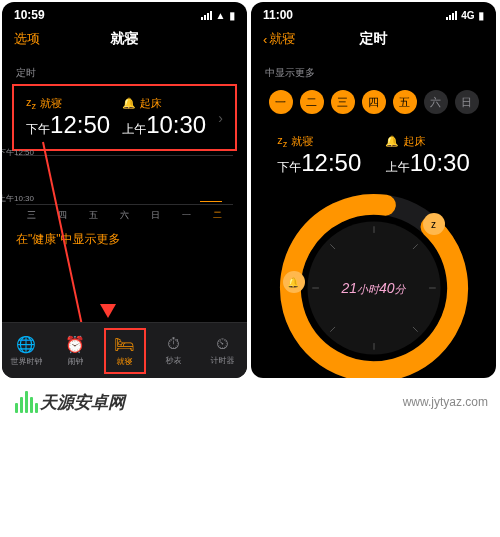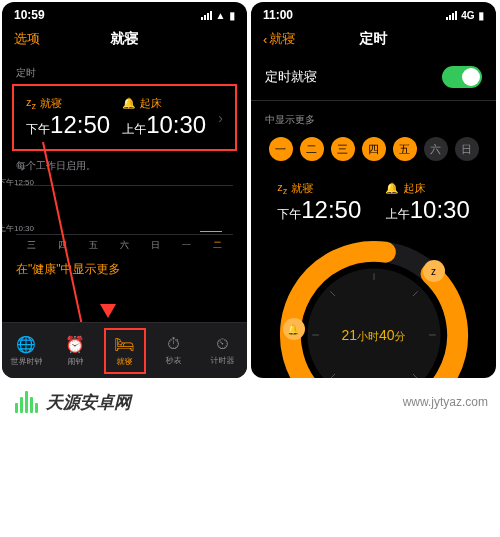--- a/index.html
+++ b/index.html
@@ -38,27 +38,27 @@
   .toggle { width: 40px; height: 22px; background: #34c759; border-radius: 11px; position: relative; }
   .toggle::after { content: ''; position: absolute; right: 2px; top: 2px; width: 18px; height: 18px; background: #fff; border-radius: 50%; }
   .day-picker { display: flex; justify-content: space-around; padding: 6px 14px 14px; }
   .day-circle { width: 24px; height: 24px; border-radius: 50%; display: flex; align-items: center; justify-content: center; font-size: 11px; }
   .day-on { background: #ff9500; color: #000; }
   .day-off { background: #2c2c2e; color: #8e8e93; }
   .time-row2 { display: flex; justify-content: space-around; padding: 6px 14px 10px; }
   .dial-wrap { display: flex; justify-content: center; padding: 6px 0; }
   .dial { width: 190px; height: 190px; position: relative; }
   .dial svg { width: 100%; height: 100%; }
-  .dial-center { position: absolute; top: 50%; left: 50%; transform: translate(-50%, -50%); text-align: right; color: #eab308; font-size: 14px; }
+  .dial-center { position: absolute; top: 50%; left: 50%; transform: translate(-50%, -50%); text-align: right; color: #f9a8d4; font-size: 14px; font-style: italic; }
   .dial-center .sm { font-size: 11px; }
   .handle { width: 22px; height: 22px; border-radius: 50%; background: #ffb84d; position: absolute; display: flex; align-items: center; justify-content: center; font-size: 10px; color: #000; }
   .handle.bed { top: 20px; right: 24px; }
   .handle.bell { top: 78px; left: 4px; }
   .watermark { display: flex; align-items: center; justify-content: space-between; padding: 8px 12px; background: #fff; }
-  .wm-left { display: flex; align-items: center; gap: 6px; }
+  .wm-left { display: flex; align-items: center; }
   .wm-logo { width: 28px; height: 28px; display: flex; align-items: center; justify-content: center; }
   .wm-title { font-size: 17px; font-weight: 700; font-style: italic; color: #333; }
   .wm-url { font-size: 12px; color: #888; margin-left: 8px; }
   .bars { display: flex; gap: 2px; align-items: flex-end; }
   .bars span { width: 3px; background: #4cd964; border-radius: 1px; }
   .signal { display: inline-flex; gap: 1px; align-items: flex-end; }
   .signal i { width: 2px; background: #fff; display: block; }
 </style>
 </head>
 <body>
@@ -102,21 +102,20 @@
             <span>起床</span>
           </div>
         <div class="time-value">
             <span>上午</span>
             <span class="big">10:30</span>
           </div>
       </div>
       <span class="chevron">›</span>
     </div>
 
-    <div class="note">每个工作日启用。</div>
 
     <div class="chart-area">
       <span class="chart-tick" style="top:-4px">下午12:50</span>
       <div class="chart-grid">
         <div class="chart-bar" style="left:85%;width:10%"></div>
       </div>
       <span class="chart-tick" style="top:42px">上午10:30</span>
       <div class="chart-days">
         <span>三</span>
         <span>四</span>
@@ -173,24 +172,20 @@
       </span>
     </div>
     <div class="nav-bar">
       <span class="nav-left">
           <span>‹</span>
           <span>就寝</span>
         </span>
       <span class="nav-title">定时</span>
     </div>
 
-    <div class="row">
-      <span class="row-label">定时就寝</span>
-      <div class="toggle"></div>
-    </div>
 
     <div class="section-label">中显示更多</div>
     <div class="day-picker">
       <div class="day-circle day-on">一</div>
       <div class="day-circle day-on">二</div>
       <div class="day-circle day-on">三</div>
       <div class="day-circle day-on">四</div>
       <div class="day-circle day-on">五</div>
       <div class="day-circle day-off">六</div>
       <div class="day-circle day-off">日</div>

